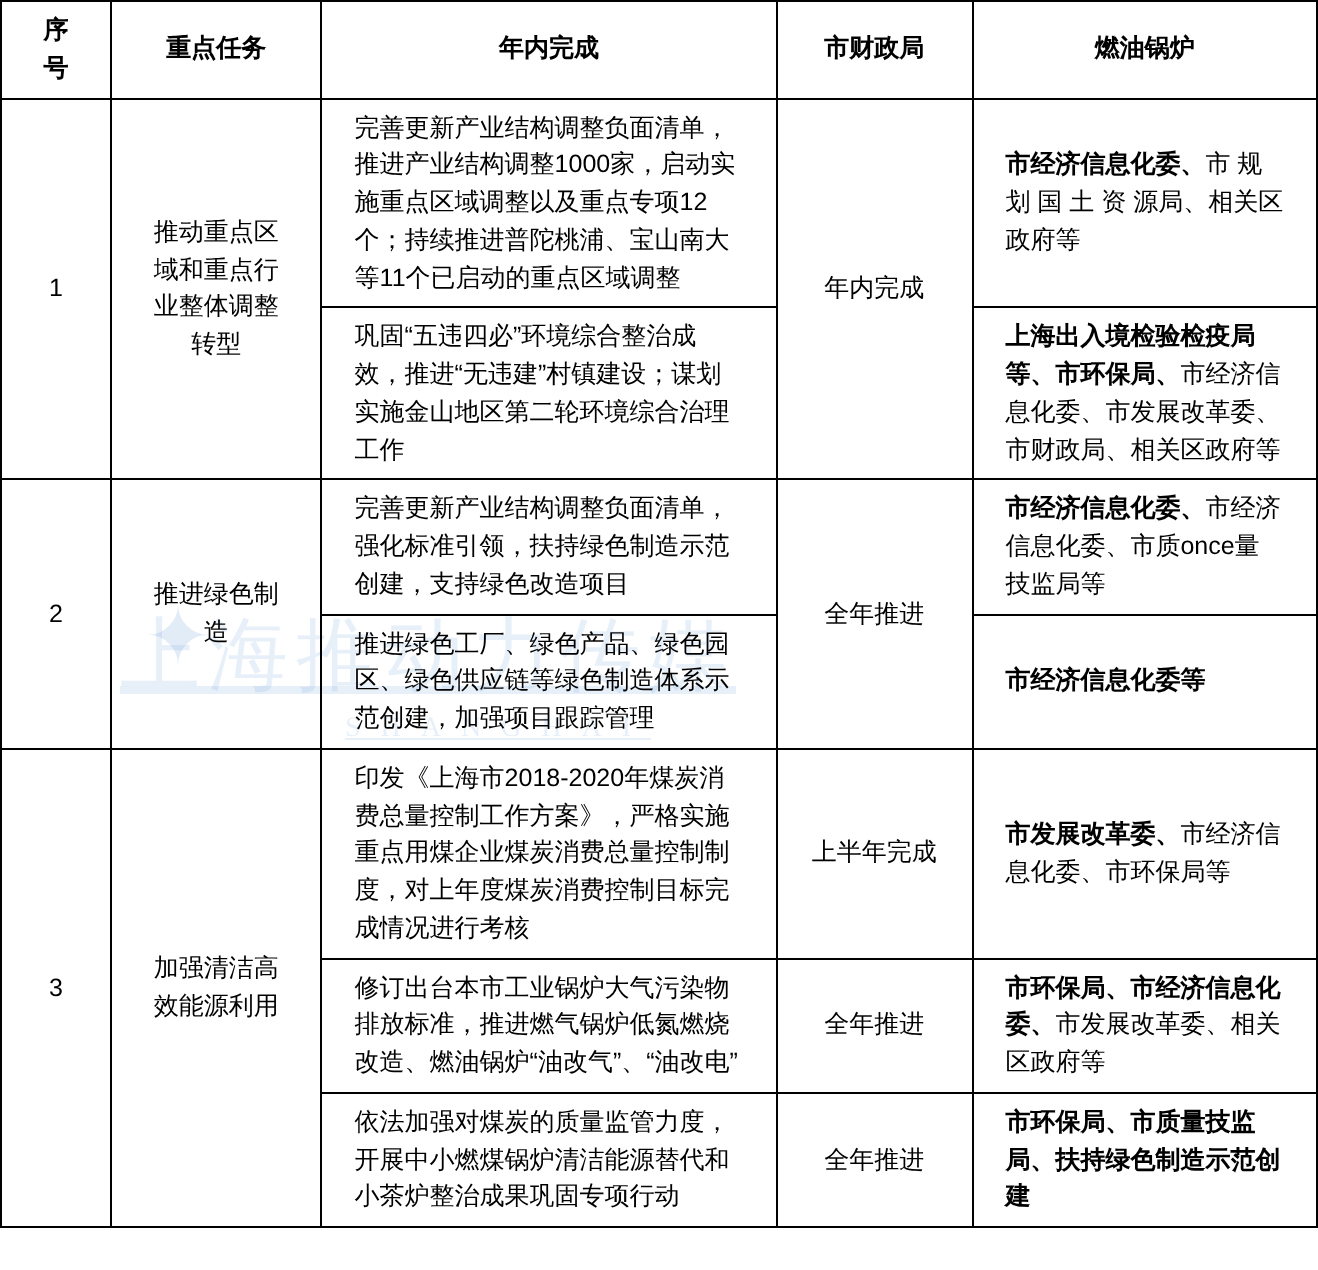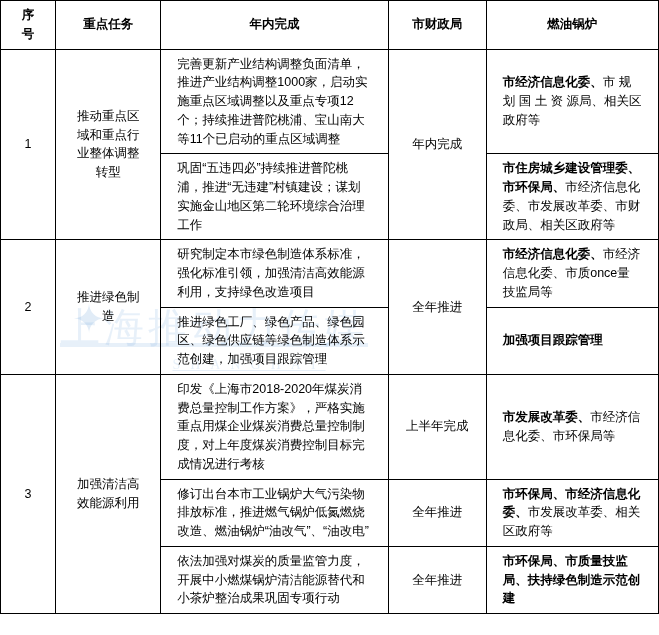--- a/index.html
+++ b/index.html
@@ -135,34 +135,34 @@
   <tbody>
 
     <tr>
       <td class="c-no" rowspan="2">1</td>
       <td class="c-task" rowspan="2">推动重点区域和重点行业整体调整转型</td>
       <td class="c-work">完善更新产业结构调整负面清单，推进产业结构调整1000家，启动实施重点区域调整以及重点专项12个；持续推进普陀桃浦、宝山南大等11个已启动的重点区域调整</td>
       <td class="c-time" rowspan="2">年内完成</td>
       <td class="c-dept"><span class="lead">市经济信息化委、</span><span>市 规 划 国 土 资 源局、相关区政府等</span></td>
     </tr>
     <tr>
-      <td class="c-work">巩固“五违四必”持续推进普陀桃浦，推进“无违建”村镇建设；谋划实施金山地区第二轮环境综合治理工作</td>
-      <td class="c-dept"><span class="lead">市住房城乡建设管理委、市环保局、</span><span>市经济信息化委、市发展改革委、市财政局、相关区政府等</span></td>
+      <td class="c-work">巩固“五违四必”环境综合整治成效，推进“无违建”村镇建设；谋划实施金山地区第二轮环境综合治理工作</td>
+      <td class="c-dept"><span class="lead">上海出入境检验检疫局等、市环保局、</span><span>市经济信息化委、市发展改革委、市财政局、相关区政府等</span></td>
     </tr>
 
     <tr>
       <td class="c-no" rowspan="2">2</td>
       <td class="c-task" rowspan="2">推进绿色制造</td>
-      <td class="c-work">研究制定本市绿色制造体系标准，强化标准引领，加强清洁高效能源利用，支持绿色改造项目</td>
+      <td class="c-work">完善更新产业结构调整负面清单，强化标准引领，扶持绿色制造示范创建，支持绿色改造项目</td>
       <td class="c-time" rowspan="2">全年推进</td>
       <td class="c-dept"><span class="lead">市经济信息化委、</span><span>市经济信息化委、市质once量技监局等</span></td>
     </tr>
     <tr>
       <td class="c-work">推进绿色工厂、绿色产品、绿色园区、绿色供应链等绿色制造体系示范创建，加强项目跟踪管理</td>
-      <td class="c-dept"><span class="lead">加强项目跟踪管理</span><span></span></td>
+      <td class="c-dept"><span class="lead">市经济信息化委等</span><span></span></td>
     </tr>
 
     <tr>
       <td class="c-no" rowspan="3">3</td>
       <td class="c-task" rowspan="3">加强清洁高效能源利用</td>
       <td class="c-work">印发《上海市2018-2020年煤炭消费总量控制工作方案》，严格实施重点用煤企业煤炭消费总量控制制度，对上年度煤炭消费控制目标完成情况进行考核</td>
       <td class="c-time">上半年完成</td>
       <td class="c-dept"><span class="lead">市发展改革委、</span><span>市经济信息化委、市环保局等</span></td>
     </tr>
     <tr>

